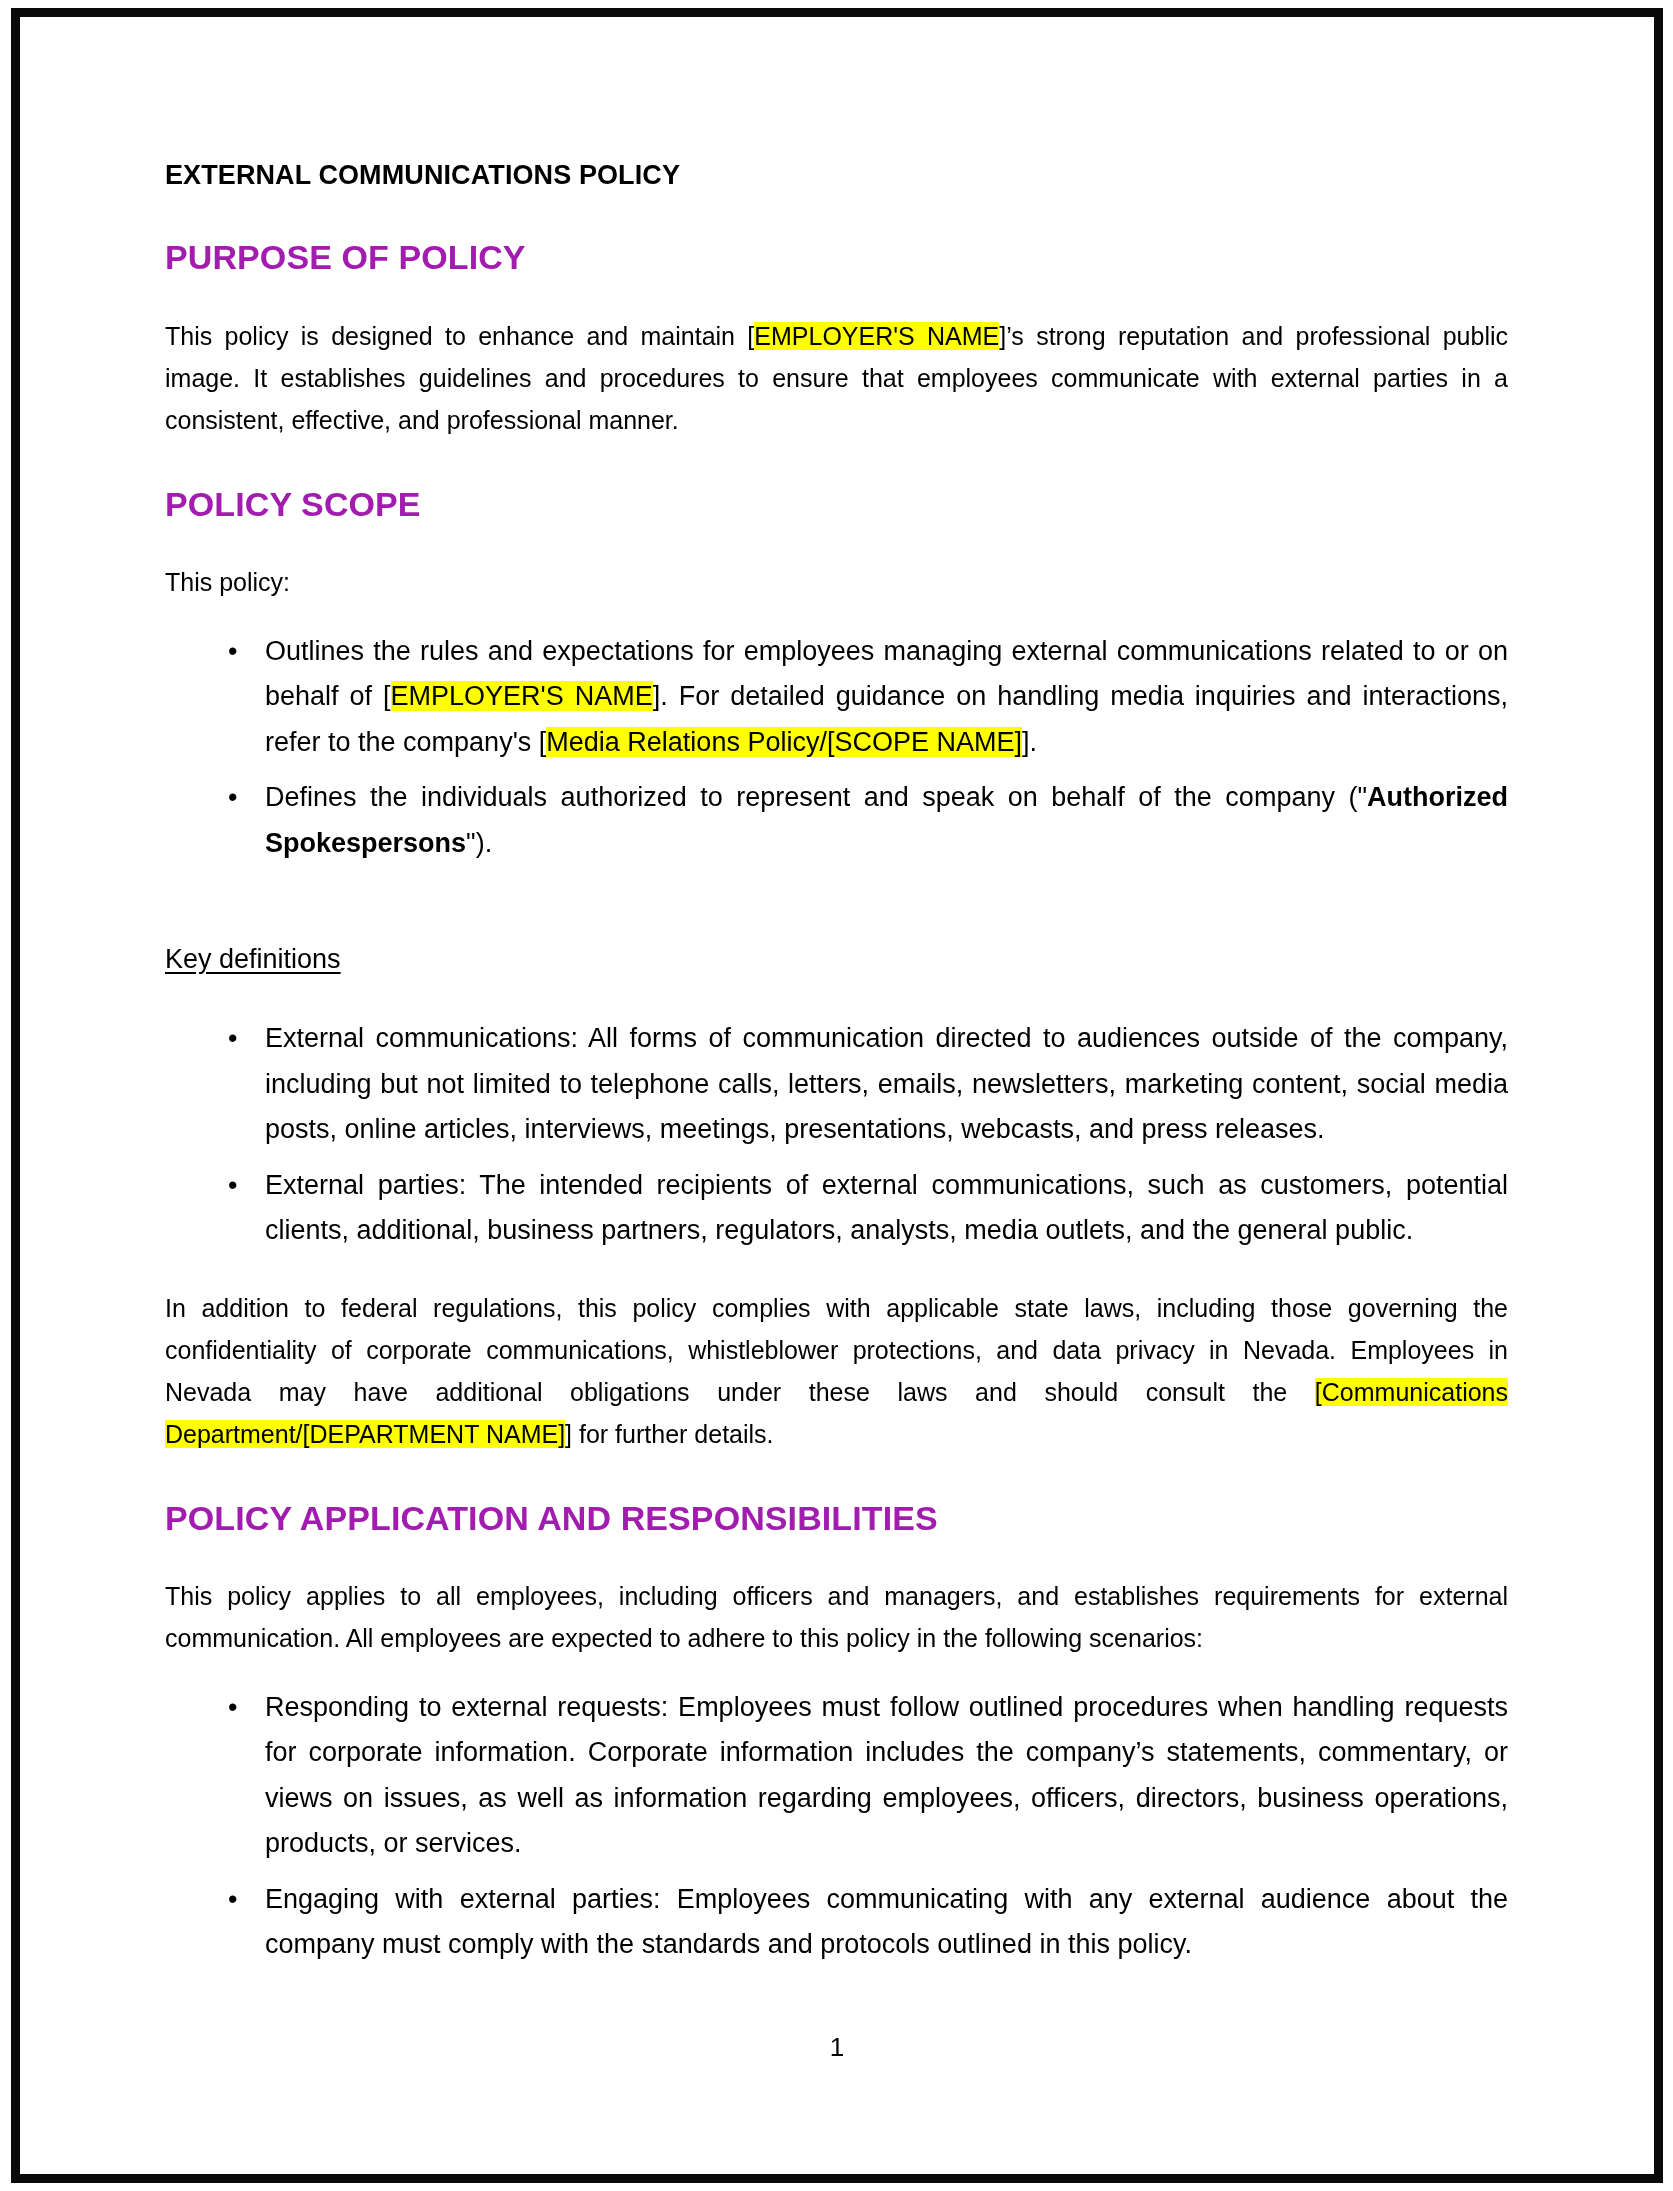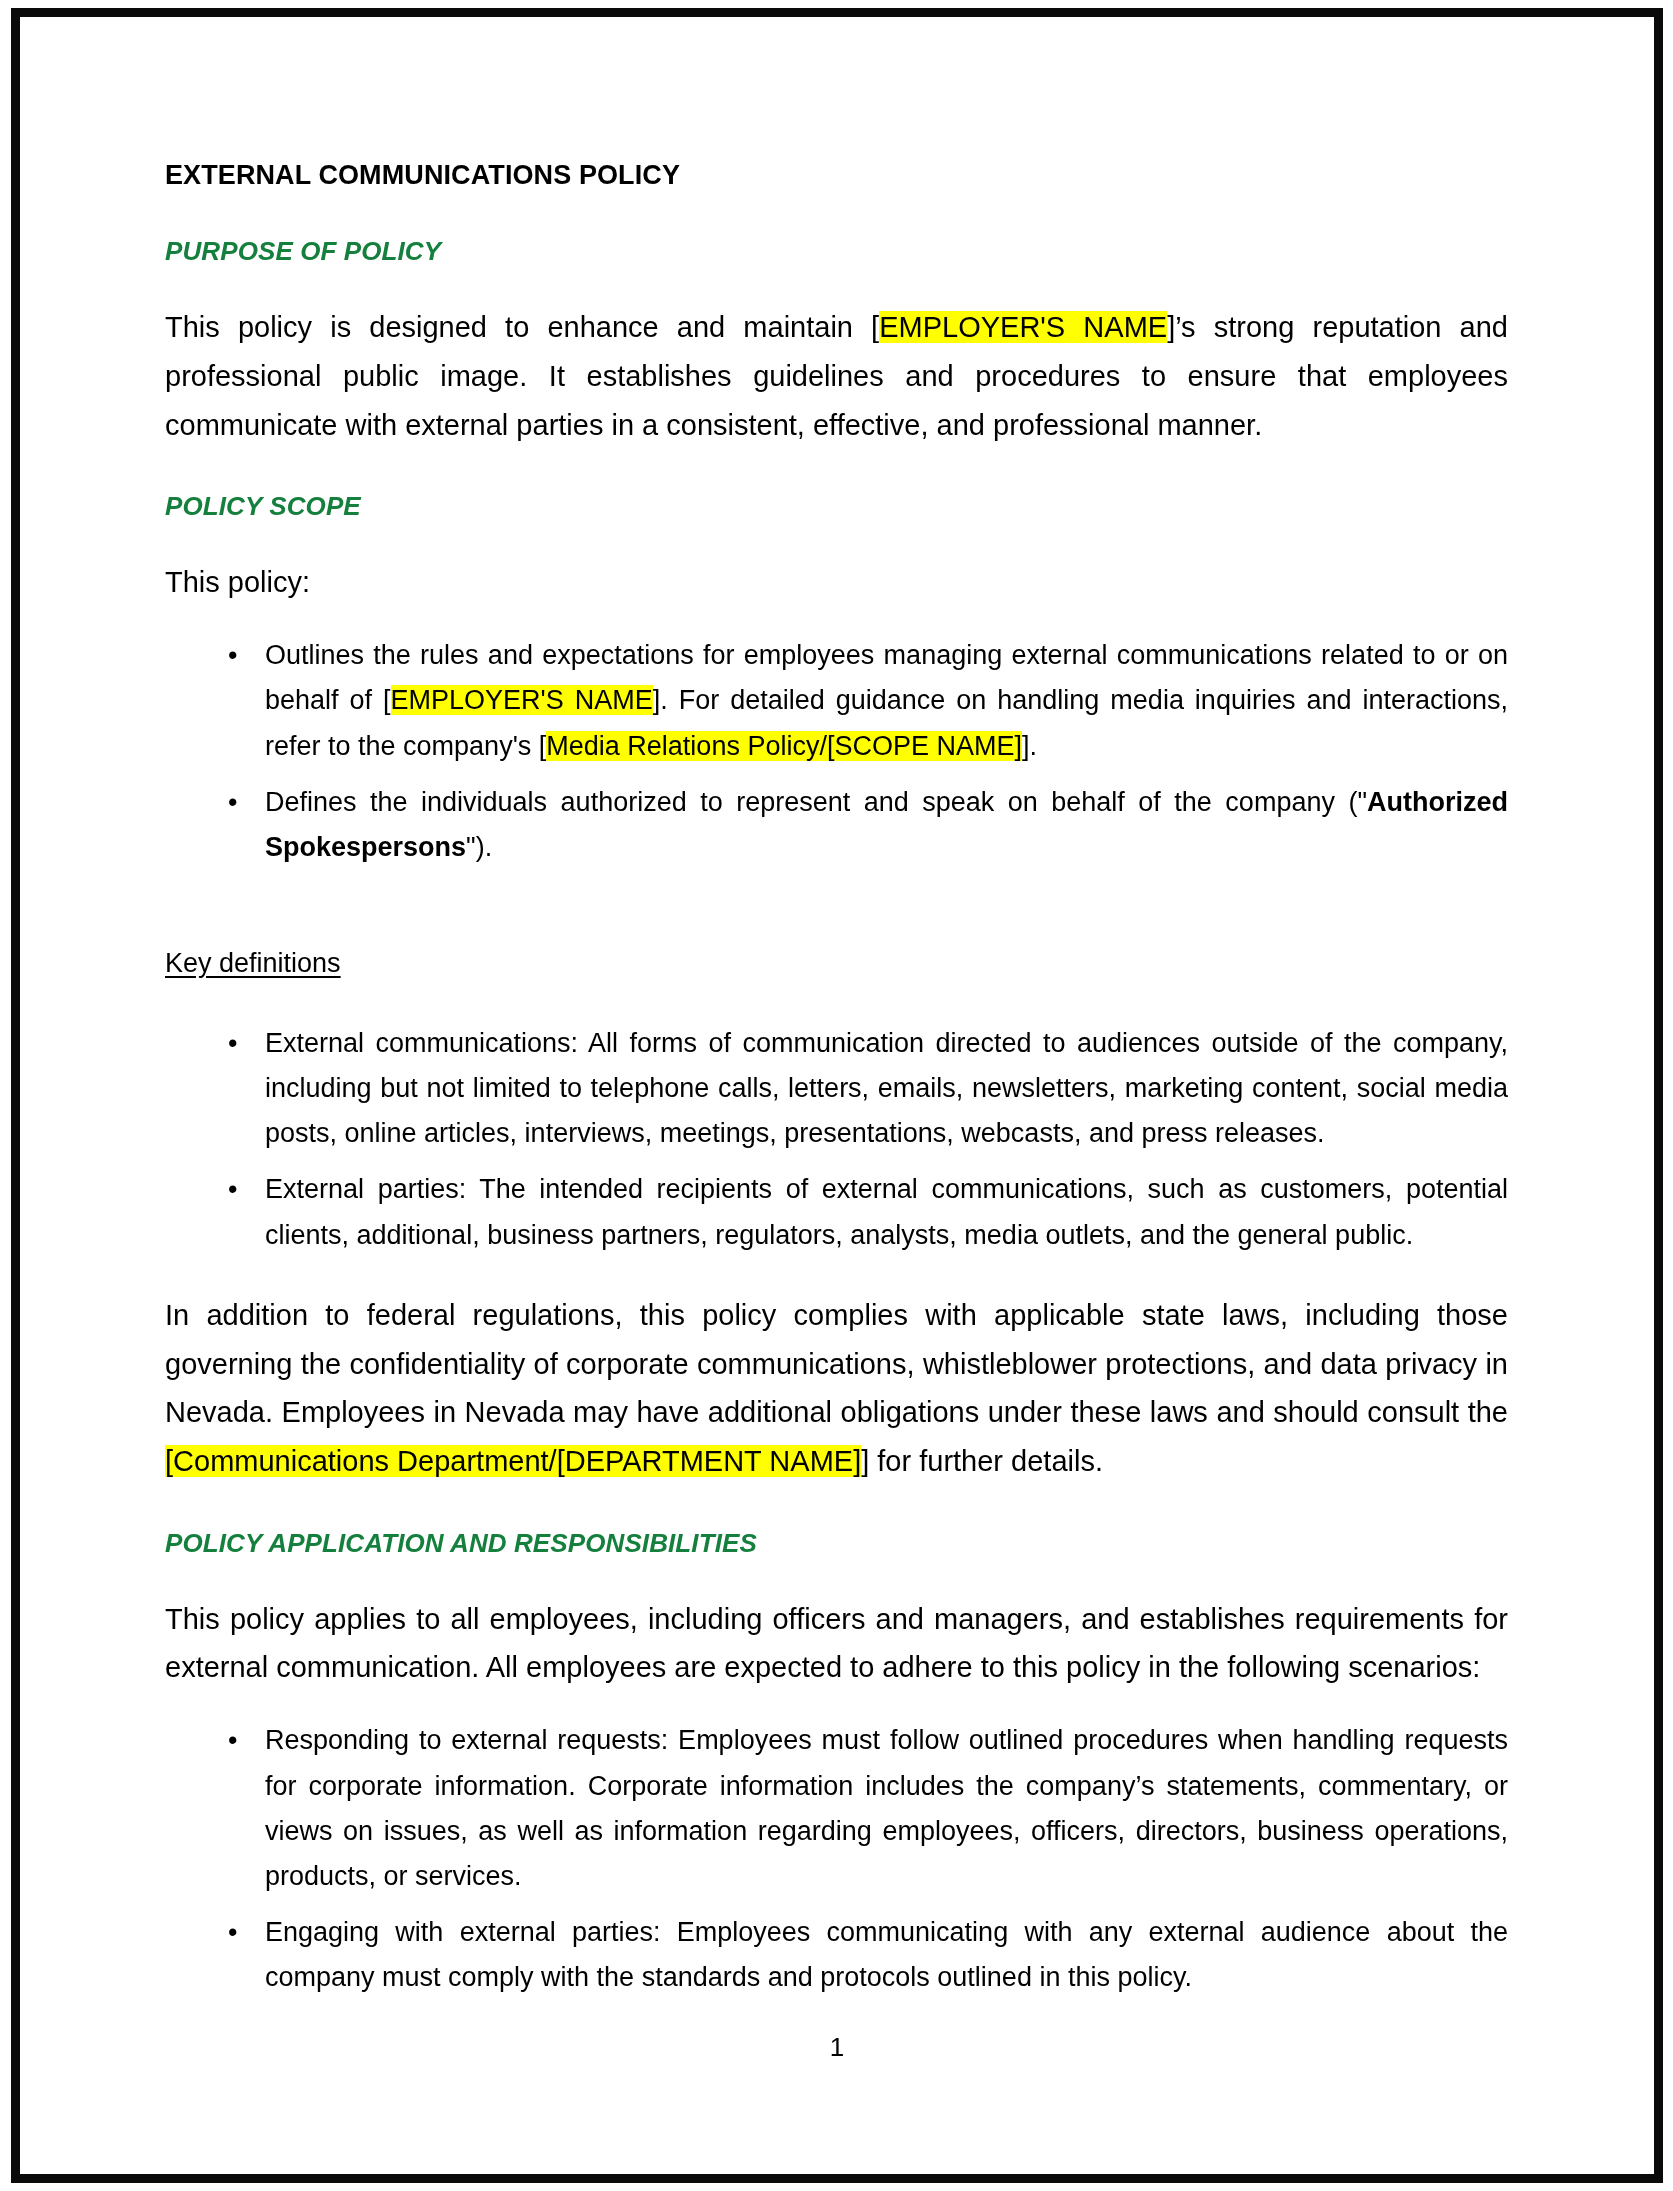--- a/index.html
+++ b/index.html
@@ -37,41 +37,40 @@
     text-align: left;
     font-weight: bold;
     font-size: 27px;
     color: #000000;
     letter-spacing: 0.1px;
     margin: 0 0 0 0;
     line-height: 1.42;
   }
   .heading {
     font-weight: bold;
-    font-size: 26px;
-    color: #15803d;
+    font-size: 34px;
+    color: #a21caf;
     margin: 39px 0 0 0;
     line-height: 1.42;
     letter-spacing: 0.1px;
-    font-style: italic;
   }
   .subheading {
     font-size: 27px;
     color: #000000;
     margin: 37px 0 12px 0;
     line-height: 1.42;
     text-decoration: underline;
     text-underline-offset: 4.4px;
     display: inline-block;
   }
   .subheading-wrap {
     margin: 37px 0 0 0;
   }
   p.body {
-    font-size: 29px;
+    font-size: 25px;
     color: #000000;
     margin: 33px 0 0 0;
     line-height: 1.68;
     text-align: justify;
     text-justify: inter-word;
   }
   p.body.tight {
     text-align: left;
   }
   ul.bullets {

